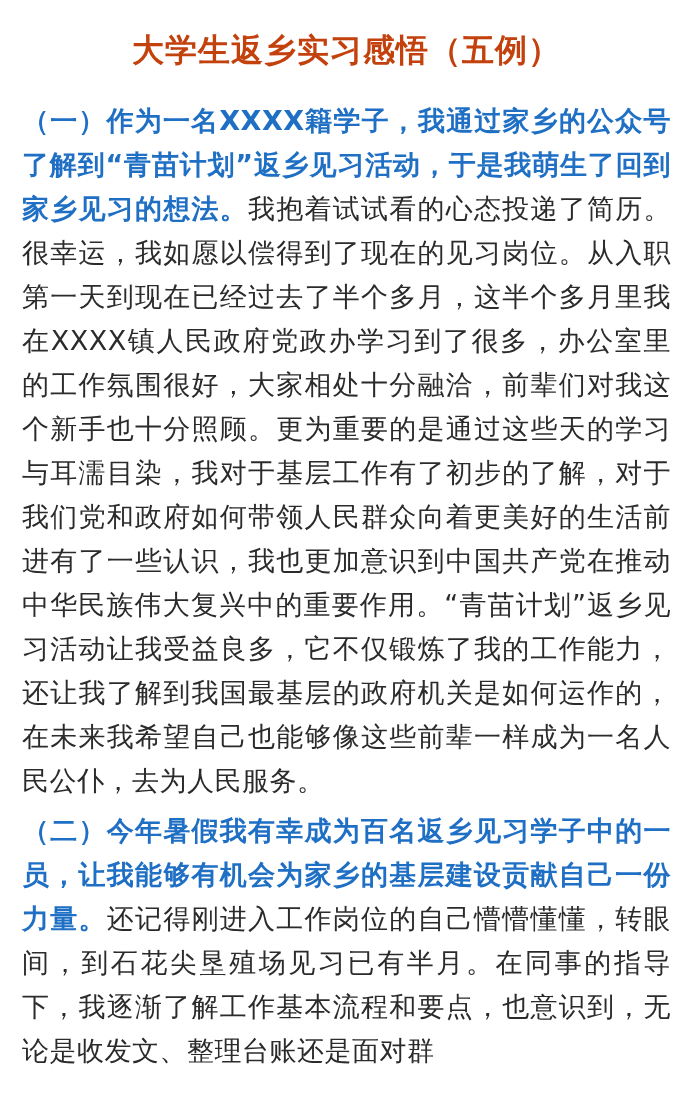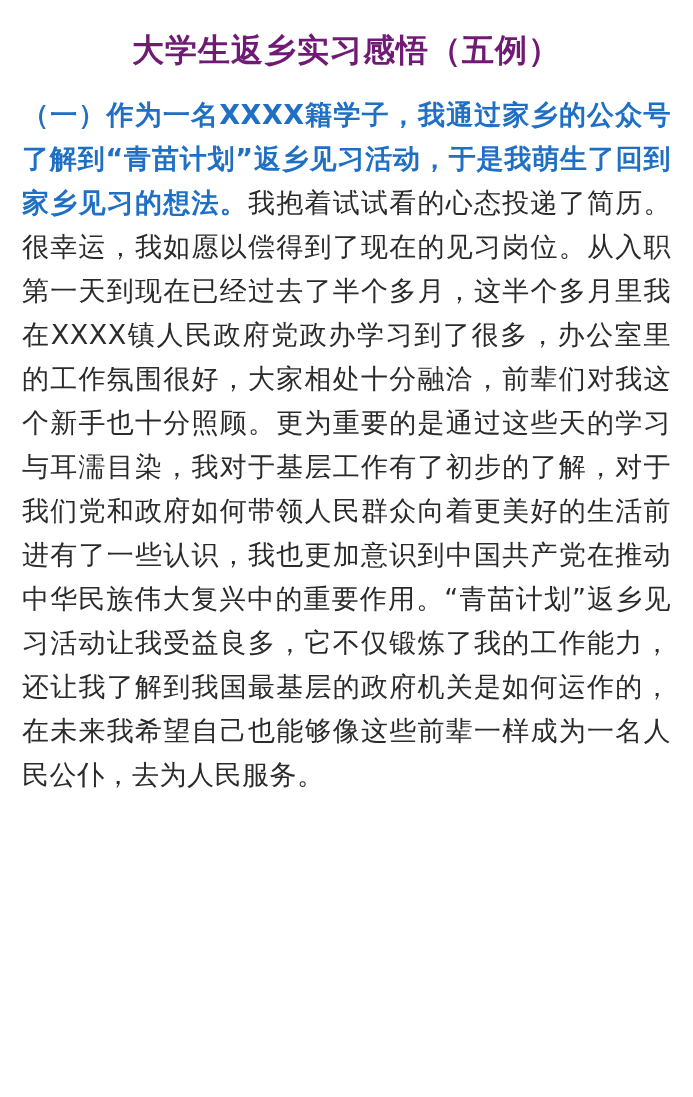--- a/index.html
+++ b/index.html
@@ -18,24 +18,24 @@
     height: 1097px;
     box-sizing: border-box;
     padding: 18px 22px 0 22px;
     background: #ffffff;
     position: relative;
   }
   .doc-title {
     text-align: center;
     font-size: 32px;
     font-weight: bold;
-    color: #701a75;
+    color: #c2410c;
     letter-spacing: 1px;
     line-height: 1.4;
-    margin: 10px 0 20px 0;
+    margin: 10px 0 26px 0;
     white-space: nowrap;
   }
   .para {
     font-size: 27px;
     line-height: 44px;
     color: #2b2b2b;
     text-align: justify;
     text-justify: inter-ideograph;
     margin: 0 0 6px 0;
     letter-spacing: 0.5px;
@@ -49,14 +49,17 @@
 <body>
 
 <div class="page">
 
   <h1 class="doc-title">大学生返乡实习感悟（五例）</h1>
 
   <p class="para">
     <span class="hl">（一）作为一名XXXX籍学子，我通过家乡的公众号了解到“青苗计划”返乡见习活动，于是我萌生了回到家乡见习的想法。</span><span>我抱着试试看的心态投递了简历。很幸运，我如愿以偿得到了现在的见习岗位。从入职第一天到现在已经过去了半个多月，这半个多月里我在XXXX镇人民政府党政办学习到了很多，办公室里的工作氛围很好，大家相处十分融洽，前辈们对我这个新手也十分照顾。更为重要的是通过这些天的学习与耳濡目染，我对于基层工作有了初步的了解，对于我们党和政府如何带领人民群众向着更美好的生活前进有了一些认识，我也更加意识到中国共产党在推动中华民族伟大复兴中的重要作用。“青苗计划”返乡见习活动让我受益良多，它不仅锻炼了我的工作能力，还让我了解到我国最基层的政府机关是如何运作的，在未来我希望自己也能够像这些前辈一样成为一名人民公仆，去为人民服务。</span>
   </p>
 
+  <p class="para">
+    <span class="hl">（二）今年暑假我有幸成为百名返乡见习学子中的一员，让我能够有机会为家乡的基层建设贡献自己一份力量。</span><span>还记得刚进入工作岗位的自己懵懵懂懂，转眼间，到石花尖垦殖场见习已有半月。在同事的指导下，我逐渐了解工作基本流程和要点，也意识到，无论是收发文、整理台账还是面对群</span>
+  </p>
 
 </div>
 
 </body></html>

